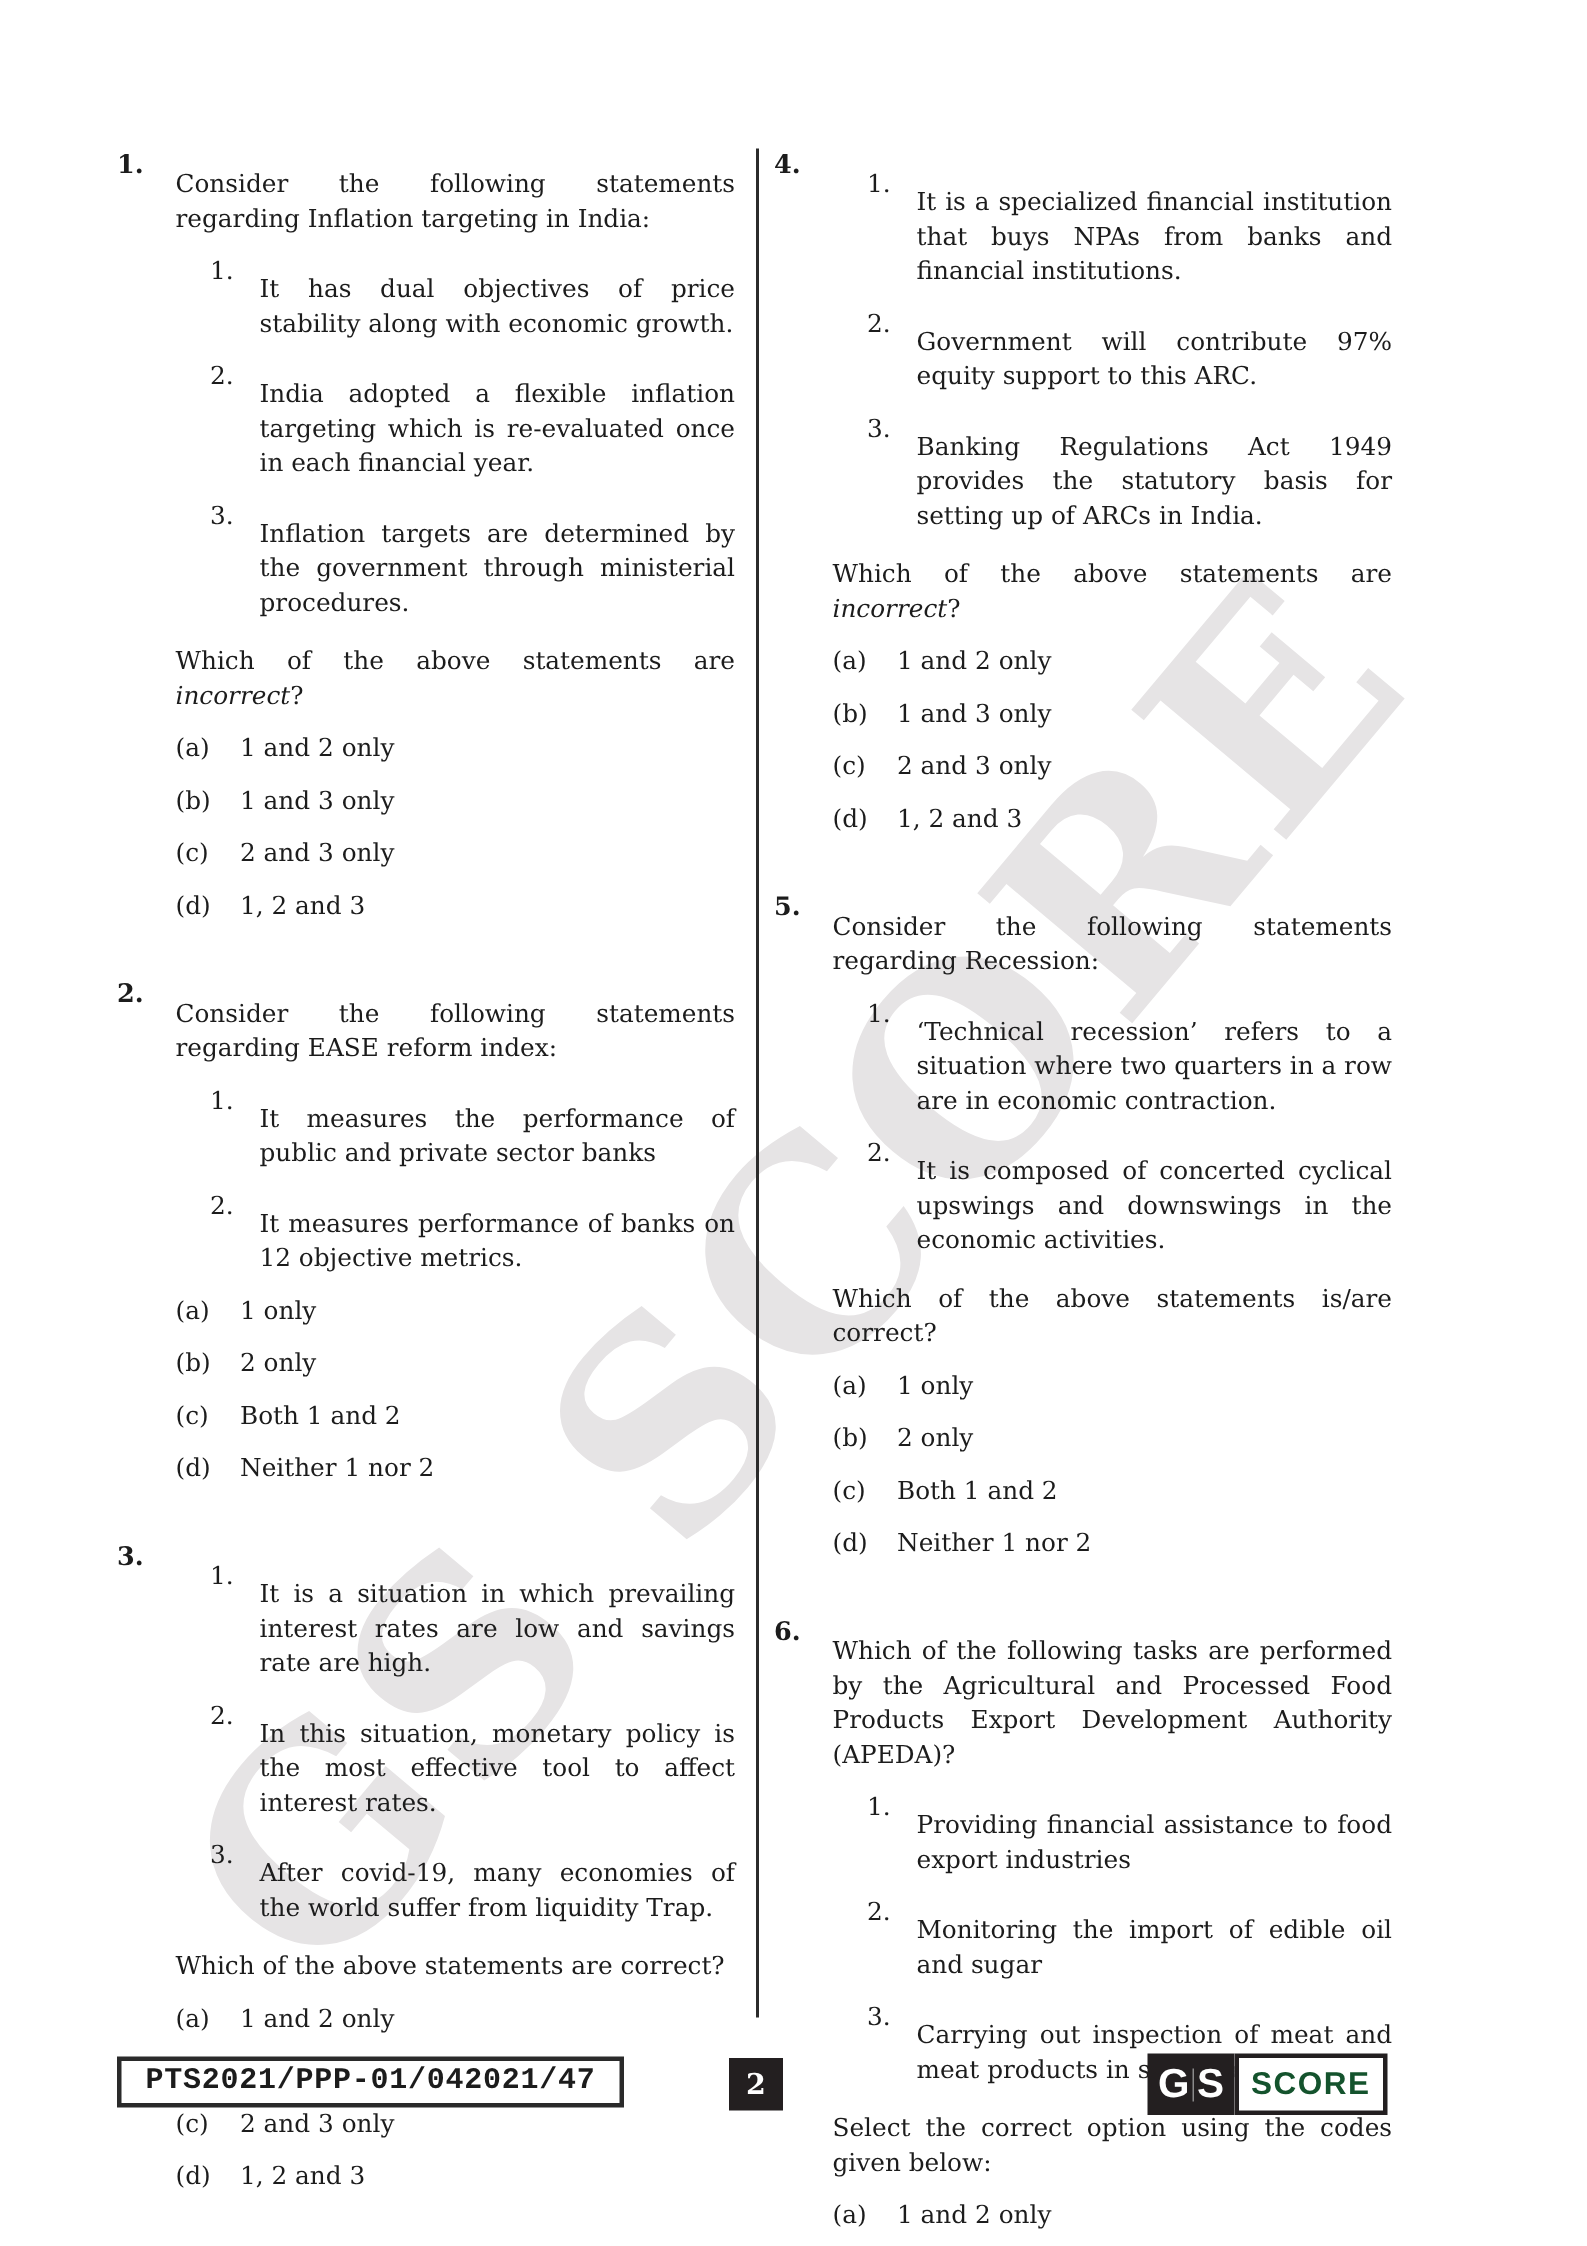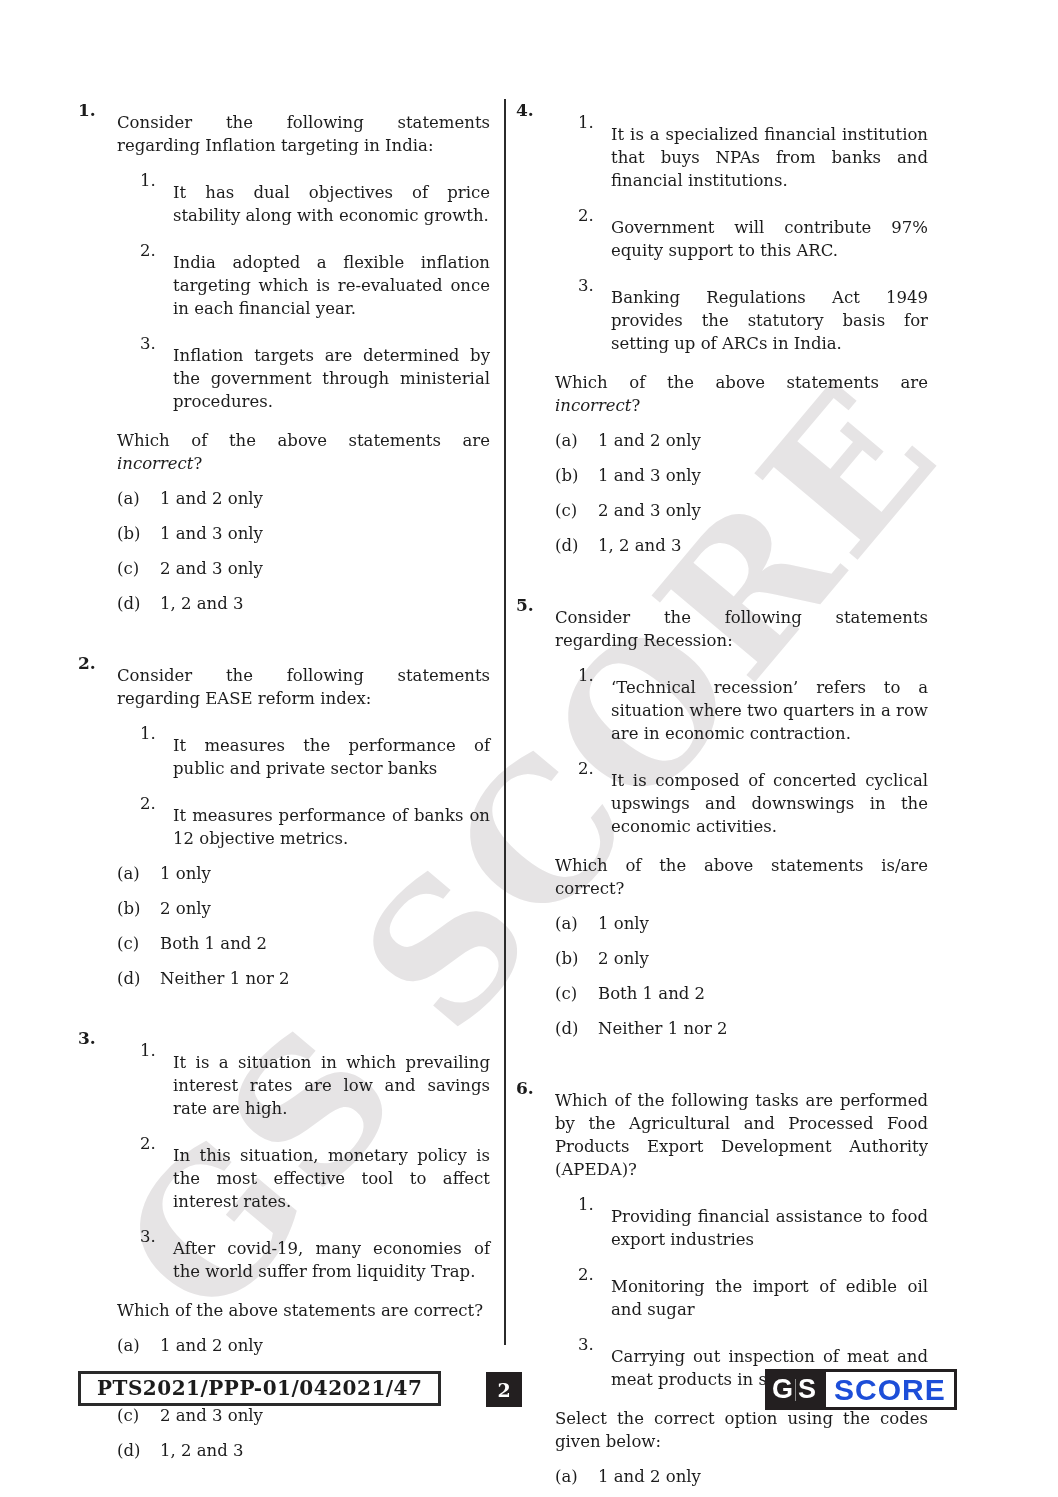--- a/index.html
+++ b/index.html
@@ -67,20 +67,21 @@
     position: absolute;
     left: 78px;
     top: 1371px;
     z-index: 1;
     border: 3px solid #2a2a2a;
     padding: 2px 16px 3px 16px;
     font-weight: bold;
     font-size: 20px;
     letter-spacing: 0.5px;
     background: #ffffff;
+    font-family: Liberation Mono, monospace;
   }
   .page-badge {
     position: absolute;
     left: 486px;
     top: 1372px;
     z-index: 1;
     width: 36px;
     height: 35px;
     background: #231f20;
     color: #ffffff;
@@ -110,26 +111,26 @@
   }
   .logo-gs .gs-sep {
     width: 1px;
     height: 22px;
     background: #8a8a8a;
     margin: 0 2px;
     display: inline-block;
   }
   .logo-score {
     background: #ffffff;
-    color: #1d4ed8;
+    color: #14532d;
     border: 3px solid #231f20;
     display: flex;
     align-items: center;
     padding: 0 8px;
-    font-size: 30px;
+    font-size: 21px;
     letter-spacing: 1px;
     text-align: right;
   }
 </style>
 </head>
 <body>
 
 <div class="page">
 
   <div class="watermark">GS SCORE</div>

